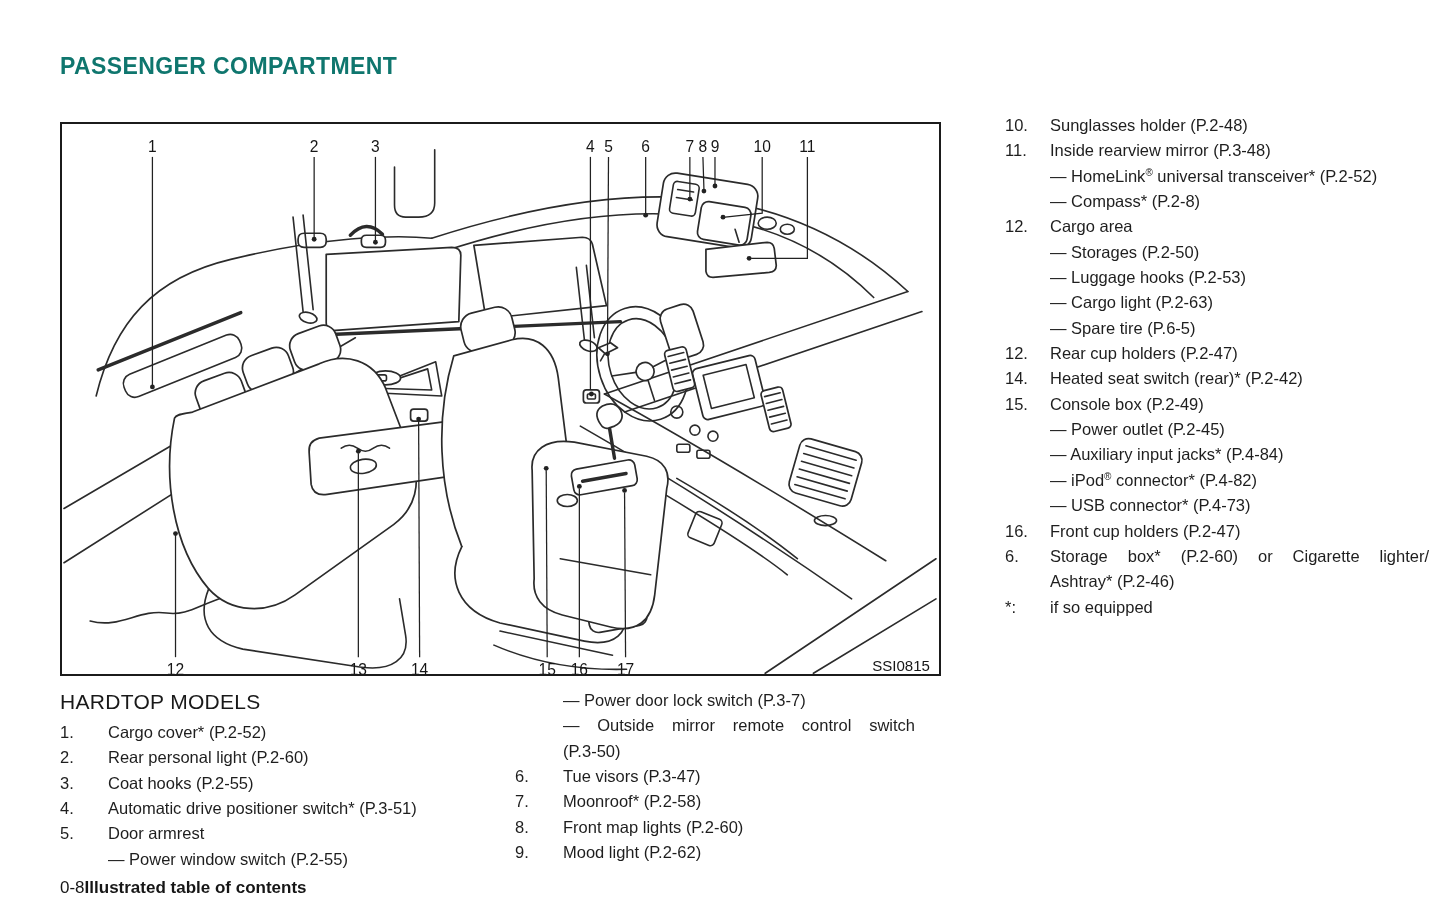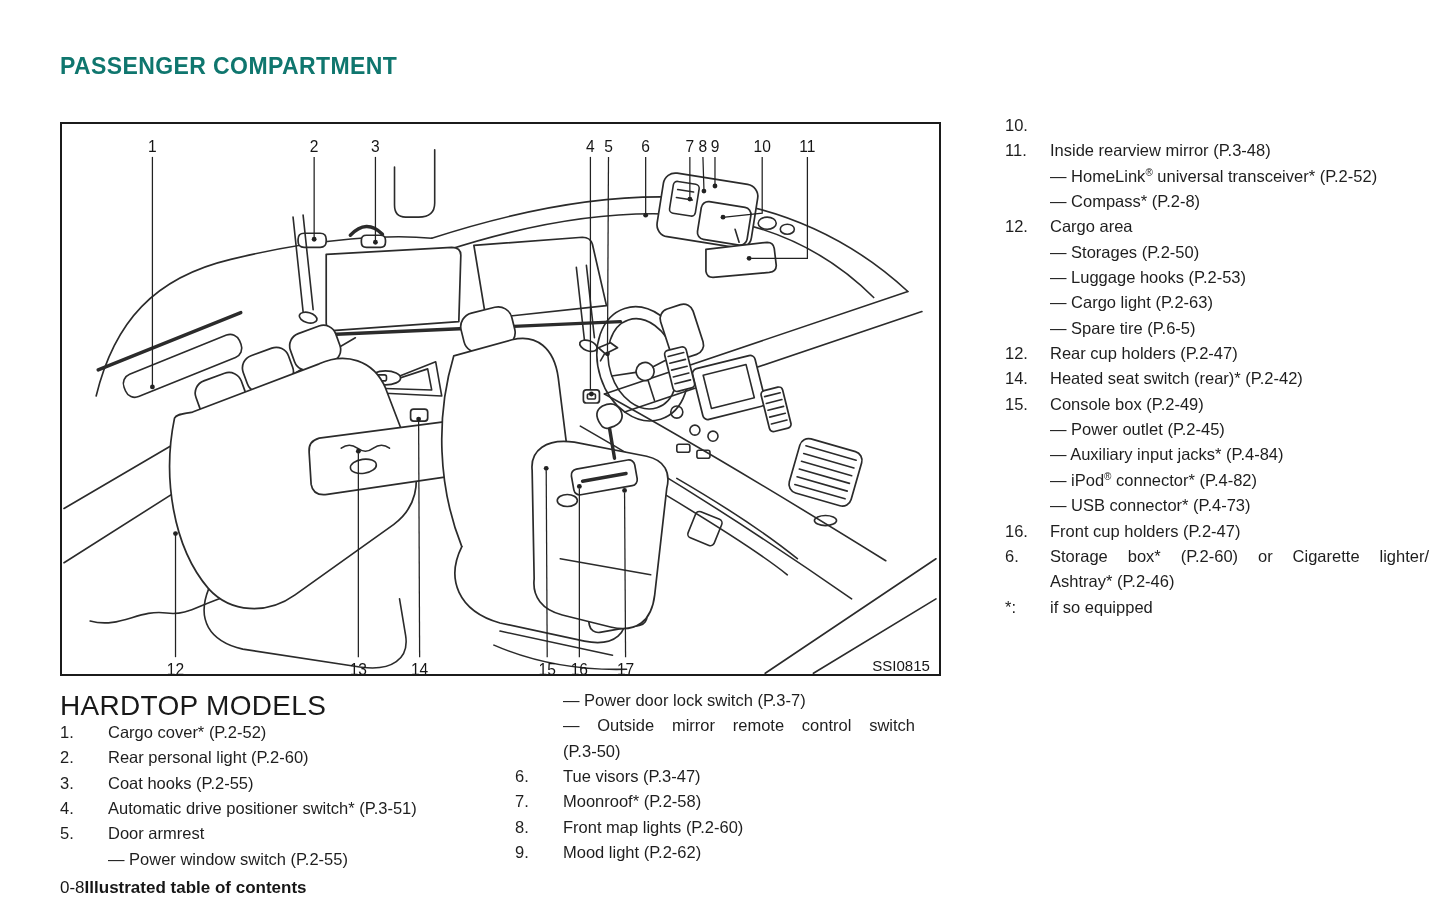--- a/index.html
+++ b/index.html
@@ -24,21 +24,21 @@
   .left-col{left:60px;top:720px;width:445px;}
   .row{display:flex;}
   .num{flex:0 0 45px;}
   .left-col .num,.mid-col .num{flex:0 0 48px;}
   .txt{flex:1;}
   .just .txt{text-align:justify;text-align-last:justify;}
   .sup{font-size:10px;vertical-align:super;line-height:0;}
 
   .section-heading{
     position:absolute;left:60px;top:690px;
-    font-size:28px;font-weight:400;letter-spacing:.3px;color:#191919;
+    font-size:21px;font-weight:400;letter-spacing:.3px;color:#191919;
   }
   .footer{
     position:absolute;left:60px;top:878px;font-size:17px;color:#161616;
     display:flex;align-items:baseline;
   }
   .footer .pageno{font-weight:400;}
   .footer .ftitle{font-weight:700;}
 
   
   .ln{fill:none;stroke:#2b2b2b;stroke-width:1.6;stroke-linecap:round;stroke-linejoin:round;}
@@ -234,20 +234,21 @@
     <text class="callout-num" x="515" y="548">16</text>
     <text class="callout-num" x="561" y="548">17</text>
     <text class="figcode" x="864" y="544" text-anchor="end">SSI0815</text>
   </g>
 </svg>
 </div>
 
 <div class="col right-col">
   <div class="row">
       <span class="num">10.</span>
+      <span class="txt">Sunglasses holder (P.2-48)</span>
     </div>
   <div class="row">
       <span class="num">11.</span>
       <span class="txt">Inside rearview mirror (P.3-48)</span>
     </div>
   <div class="row">
       <span class="num"></span>
       <span class="txt"><span>— HomeLink</span><span class="sup">®</span><span> universal transceiver* (P.2-52)</span></span>
     </div>
   <div class="row">

